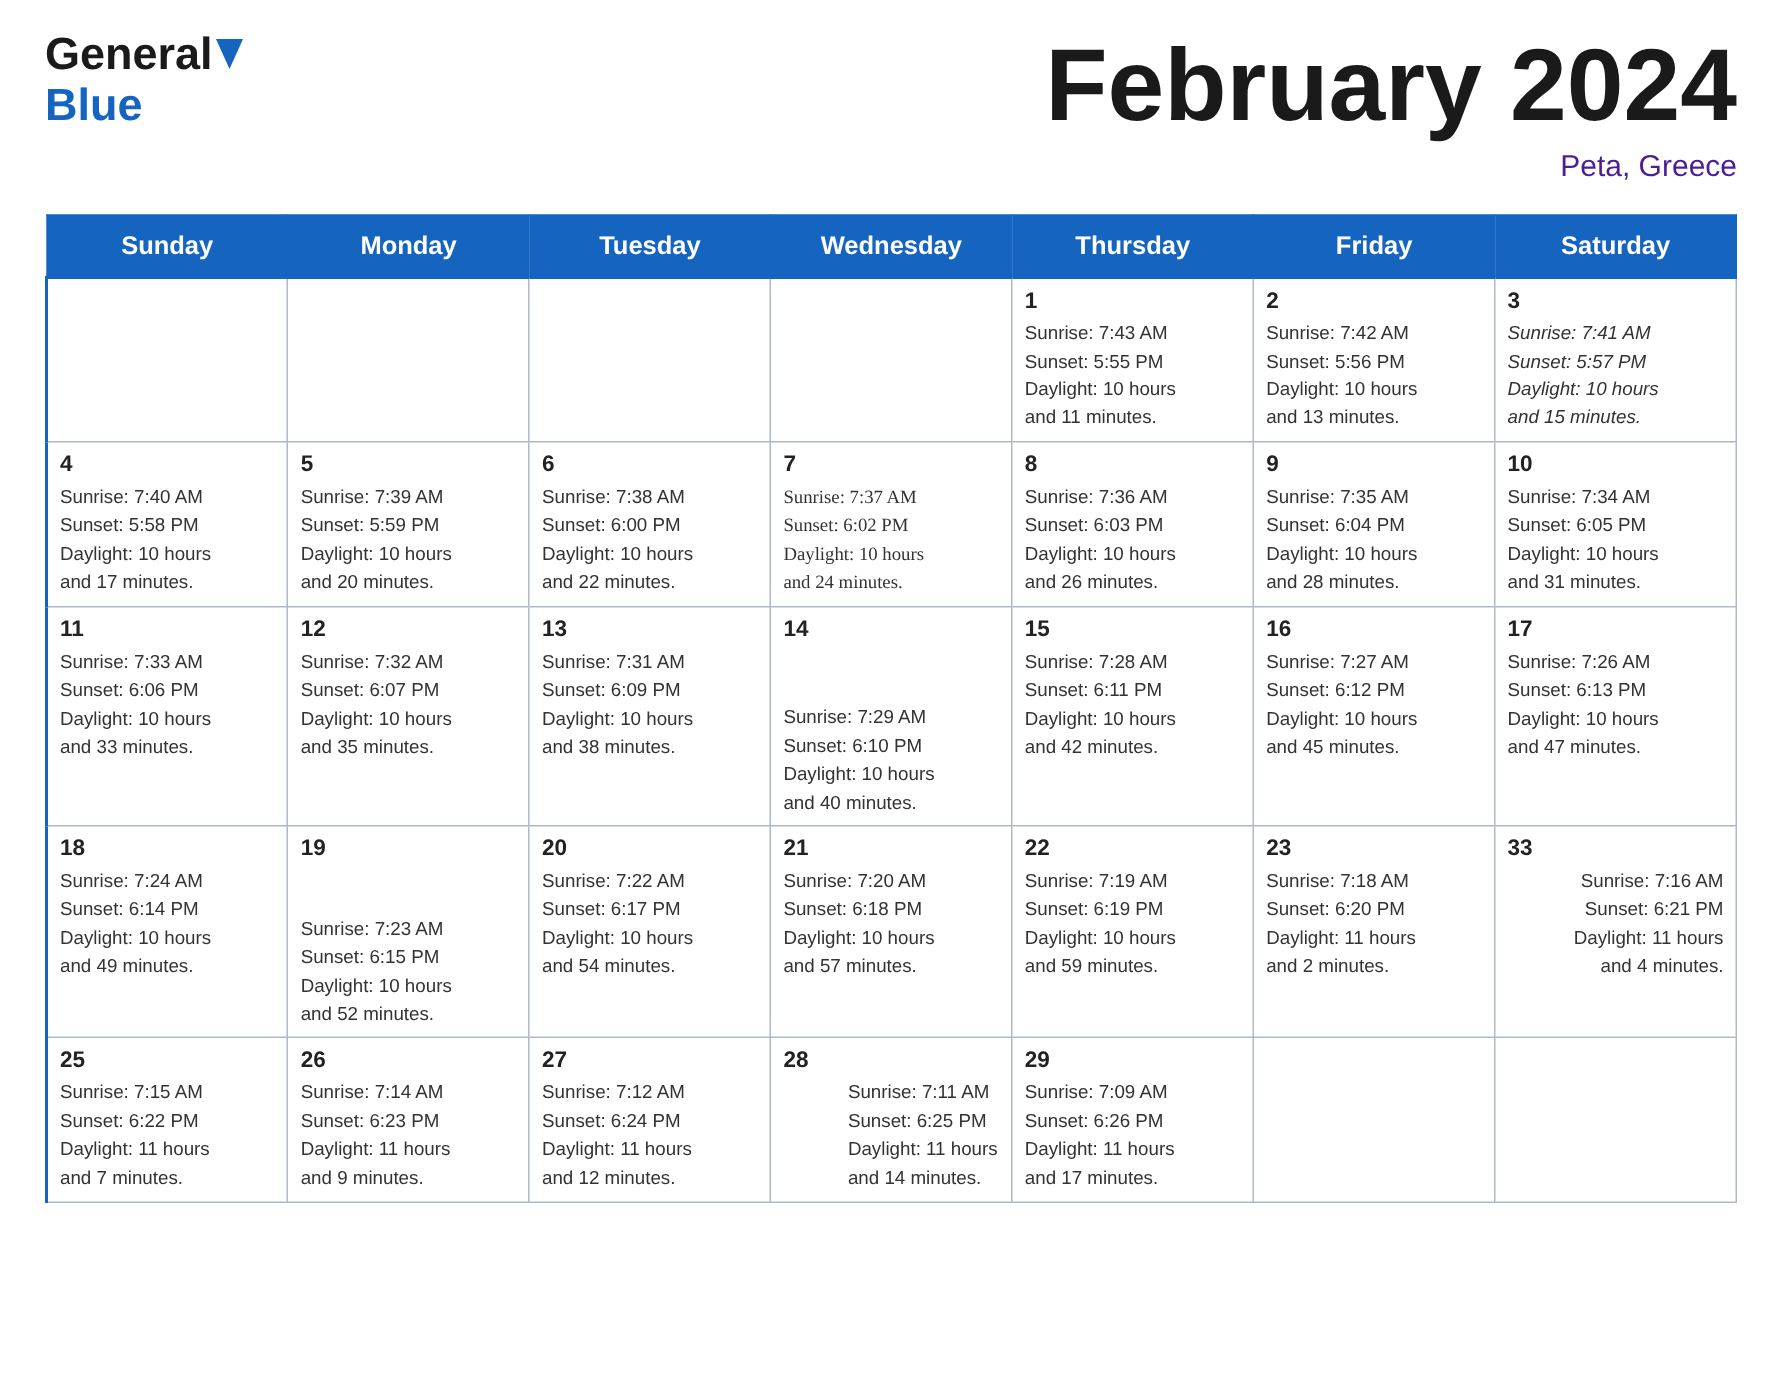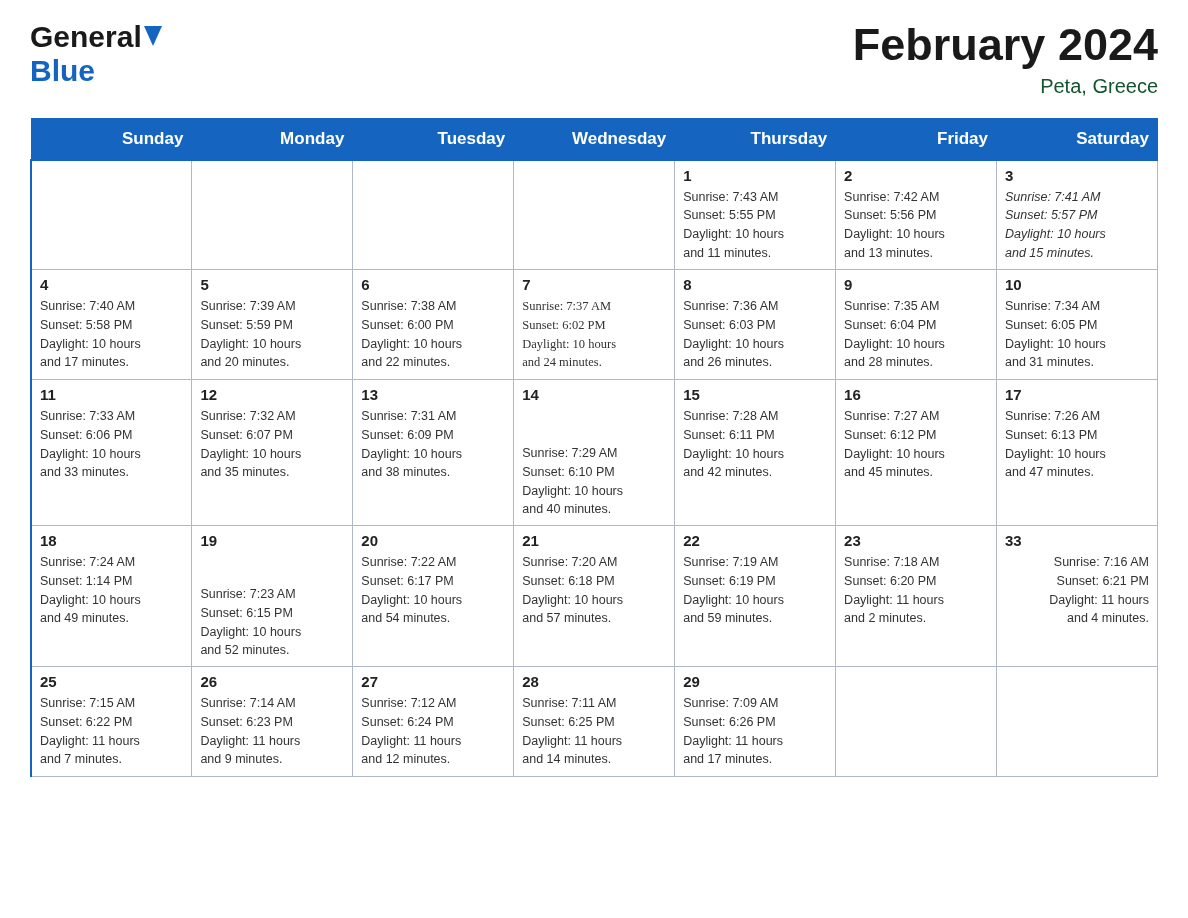--- a/index.html
+++ b/index.html
@@ -19,42 +19,42 @@
     }
     .logo {
       display: flex;
       flex-direction: column;
       align-items: flex-start;
     }
     .title-area {
       text-align: right;
     }
     .month-title {
-      font-size: 45px;
+      font-size: 68px;
       font-weight: bold;
       color: #1a1a1a;
       line-height: 1.1;
     }
     .location {
       font-size: 20px;
-      color: #14532d;
+      color: #4c1d95;
       margin-top: 5px;
     }
     .calendar {
       width: 100%;
       border-collapse: collapse;
       table-layout: fixed;
     }
     .calendar thead th {
       background-color: #1565c0;
       color: #fff;
       font-size: 17px;
       font-weight: bold;
       padding: 10px 8px;
-      text-align: right;
+      text-align: center;
       border: 1px solid #1565c0;
     }
     .calendar tbody td {
       vertical-align: top;
       border: 1px solid #b0b8c8;
       padding: 6px 8px;
       font-size: 13px;
       min-height: 90px;
       height: 110px;
       color: #333;
@@ -264,21 +264,21 @@
           <div class="day-info" style="white-space: pre-line;">Sunrise: 7:26 AM
 Sunset: 6:13 PM
 Daylight: 10 hours
 and 47 minutes.</div>
         </td>
       </tr>
       <tr>
         <td>
           <span class="day-number">18</span>
           <div class="day-info" style="white-space: pre-line;">Sunrise: 7:24 AM
-Sunset: 1:14 PM
+Sunset: 6:14 PM
 Daylight: 10 hours
 and 49 minutes.</div>
         </td>
         <td>
           <span class="day-number">19</span>
           <div class="day-info" style="white-space: pre-line; margin-top: 36px;">Sunrise: 7:23 AM
 Sunset: 6:15 PM
 Daylight: 10 hours
 and 52 minutes.</div>
         </td>
@@ -335,21 +335,21 @@
         </td>
         <td>
           <span class="day-number">27</span>
           <div class="day-info" style="white-space: pre-line;">Sunrise: 7:12 AM
 Sunset: 6:24 PM
 Daylight: 11 hours
 and 12 minutes.</div>
         </td>
         <td>
           <span class="day-number">28</span>
-          <div class="day-info" style="white-space: pre-line;">Sunrise: 7:11 AM
+          <div class="day-info" style="white-space: pre-line; margin-left: 43px;">Sunrise: 7:11 AM
 Sunset: 6:25 PM
 Daylight: 11 hours
 and 14 minutes.</div>
         </td>
         <td>
           <span class="day-number">29</span>
           <div class="day-info" style="white-space: pre-line;">Sunrise: 7:09 AM
 Sunset: 6:26 PM
 Daylight: 11 hours
 and 17 minutes.</div>

